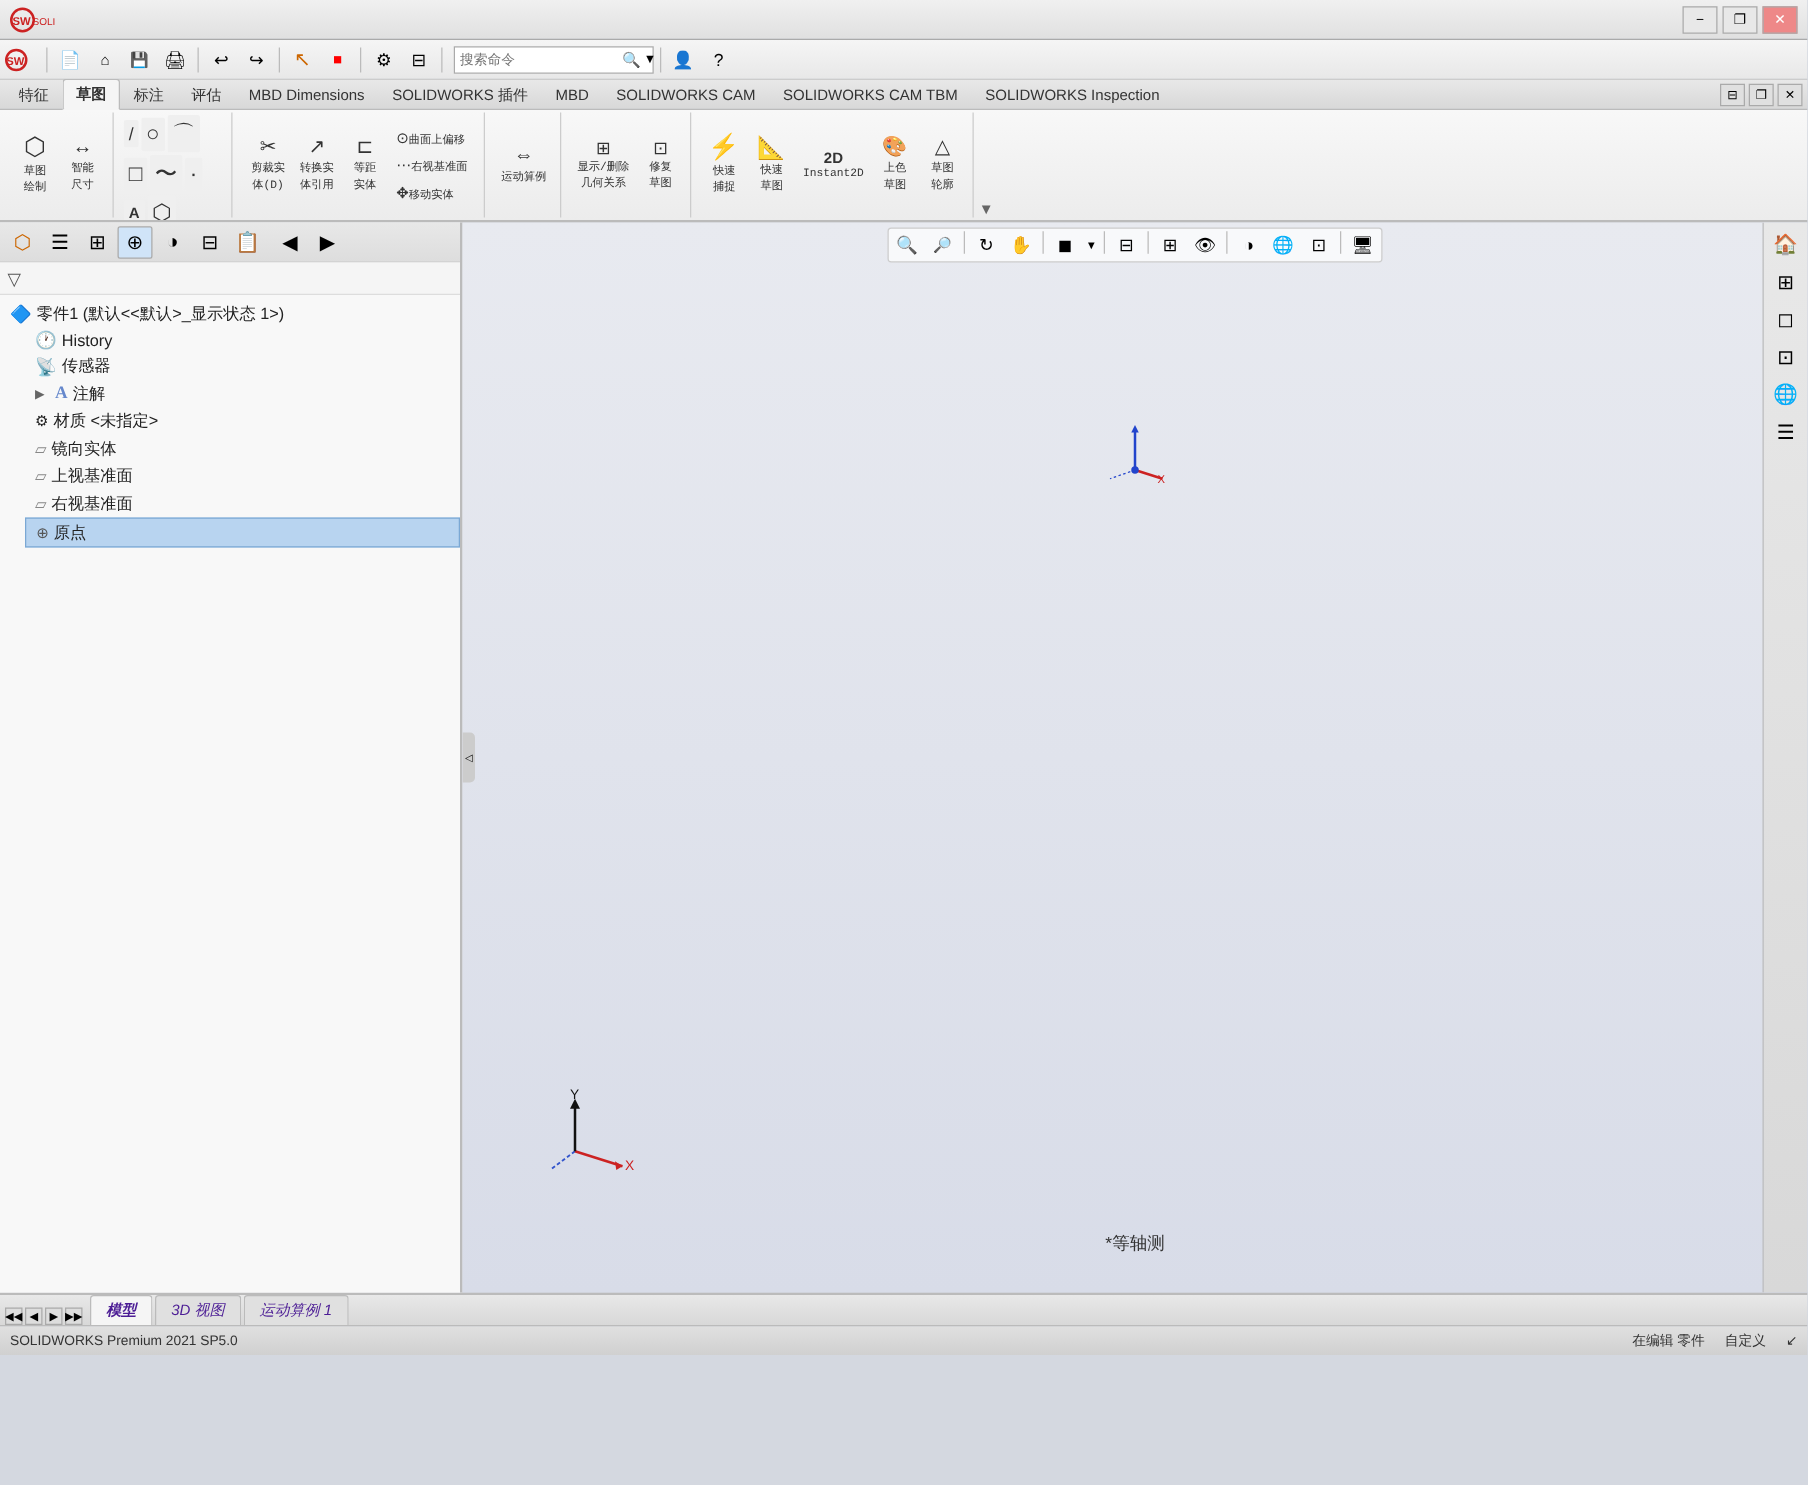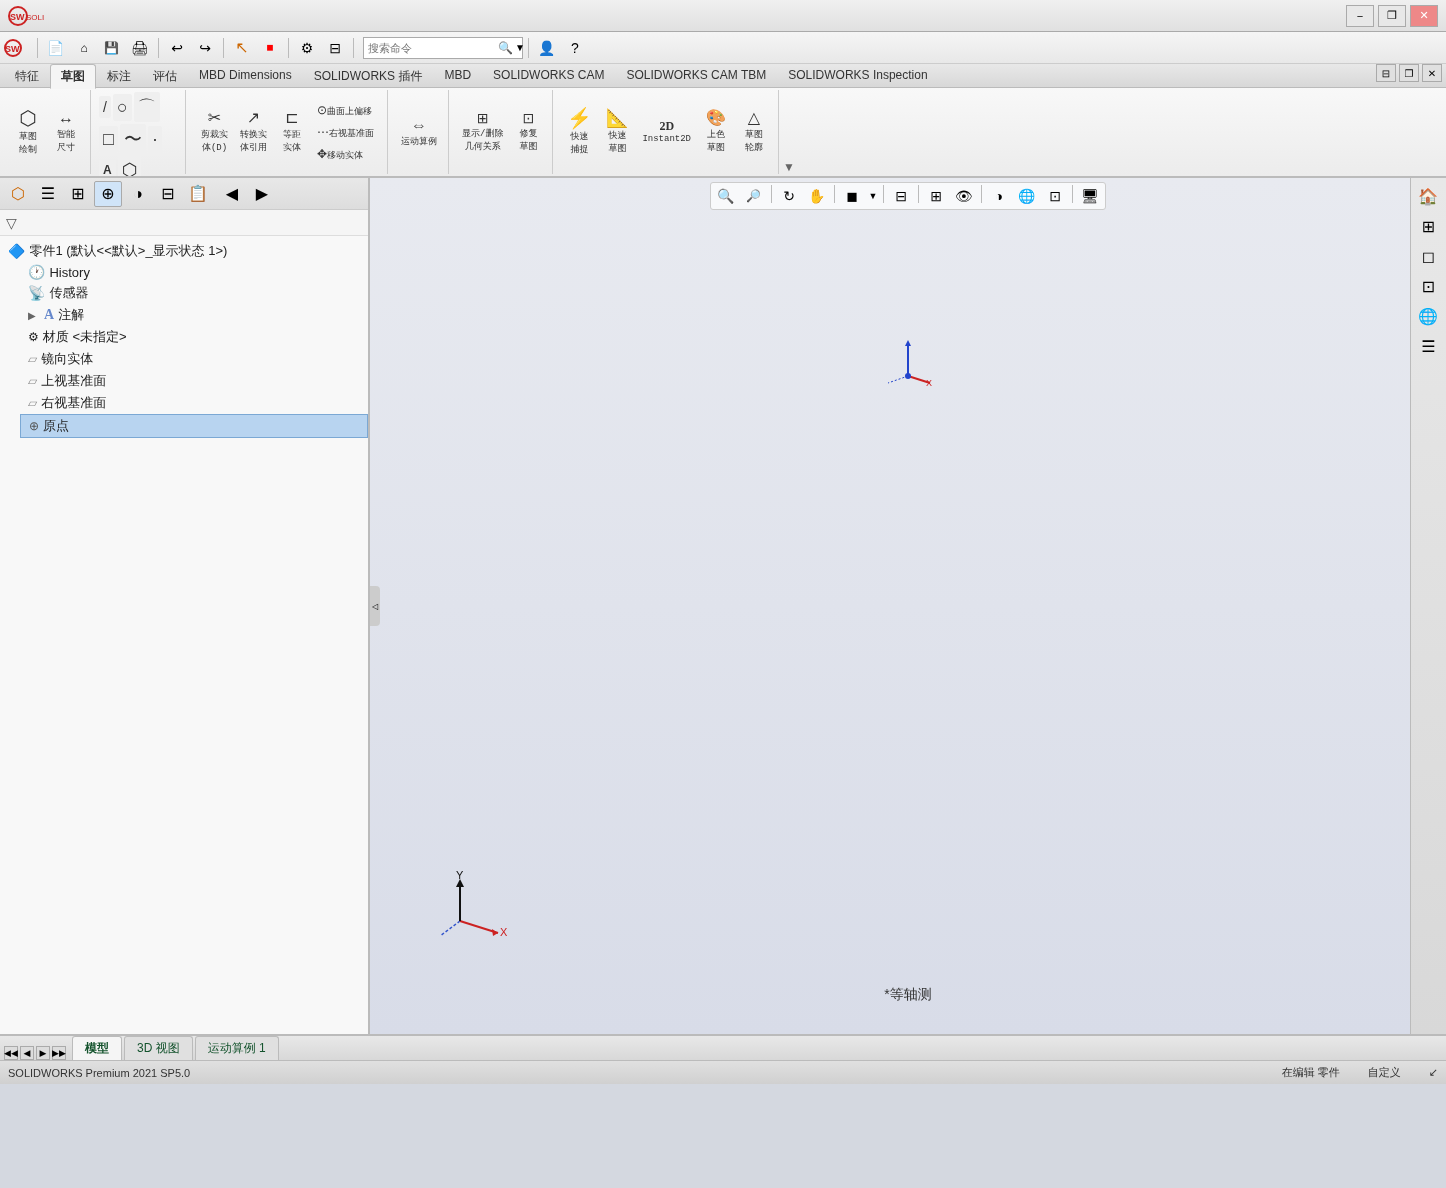--- a/index.html
+++ b/index.html
@@ -49,21 +49,21 @@
       width: 160px;
       margin-left: 4px;
     }
     .qat-search input { border: none; outline: none; font-size: 11px; width: 130px; }
 
     
     #ribbon-tabs {
       height: 24px;
       background: linear-gradient(to bottom, #e8e8e8, #d8d8d8);
       display: flex;
-      align-items: flex-start;
+      align-items: center;
       padding: 0 4px;
       border-bottom: 1px solid #bbb;
     }
     .ribbon-tab {
       padding: 3px 10px;
       font-size: 12px;
       cursor: pointer;
       border: 1px solid transparent;
       border-bottom: none;
       border-radius: 3px 3px 0 0;
@@ -297,40 +297,41 @@
       padding: 0 4px;
     }
     .bottom-tab {
       padding: 3px 12px;
       font-size: 12px;
       cursor: pointer;
       border: 1px solid #bbb;
       border-bottom: none;
       border-radius: 3px 3px 0 0;
       background: #e0e0e0;
-      color: #14532d;
+      color: #4c1d95;
       margin-right: 2px;
+      font-style: italic;
     }
     .bottom-tab.active { background: #f5f5f5; font-weight: bold; }
     .bottom-nav { display: flex; align-items: center; gap: 2px; margin-right: 6px; }
     .bottom-nav-btn { width: 14px; height: 14px; border: 1px solid #aaa; background: #ddd; cursor: pointer; display: flex; align-items: center; justify-content: center; font-size: 9px; }
 
     
     #statusbar {
       height: 24px;
       background: linear-gradient(to bottom, #e0e0e0, #d0d0d0);
       border-top: 1px solid #bbb;
       display: flex;
       align-items: center;
       padding: 0 8px;
       font-size: 11px;
       color: #333;
       justify-content: space-between;
     }
-    .status-right { display: flex; gap: 28px; align-items: center; }
+    .status-right { display: flex; gap: 16px; align-items: center; }
 
     
     .axis-svg { width: 80px; height: 80px; }
   </style>
 </head>
 <body>
 
 <div id="titlebar">
   <div id="titlebar-left">
     <div id="titlebar-logo">
@@ -489,21 +490,21 @@
     <div class="ribbon-icons">
       <div class="rib-btn">
         <span class="rib-icon" style="font-size:20px; color:#cc2222;">⚡</span>
         <span class="rib-label">快速<br>捕捉</span>
       </div>
       <div class="rib-btn">
         <span class="rib-icon" style="font-size:18px; color:#3366cc;">📐</span>
         <span class="rib-label">快速<br>草图</span>
       </div>
       <div class="rib-btn">
-        <span class="rib-icon" style="font-size:12px; font-weight:bold;font-family:Liberation Serif, serif;">2D</span>
+        <span class="rib-icon" style="font-size:12px; font-weight:bold;">2D</span>
         <span class="rib-label">Instant2D</span>
       </div>
       <div class="rib-btn">
         <span class="rib-icon" style="font-size:16px;">🎨</span>
         <span class="rib-label">上色<br>草图</span>
       </div>
       <div class="rib-btn">
         <span class="rib-icon" style="font-size:16px;">△</span>
         <span class="rib-label">草图<br>轮廓</span>
       </div>

